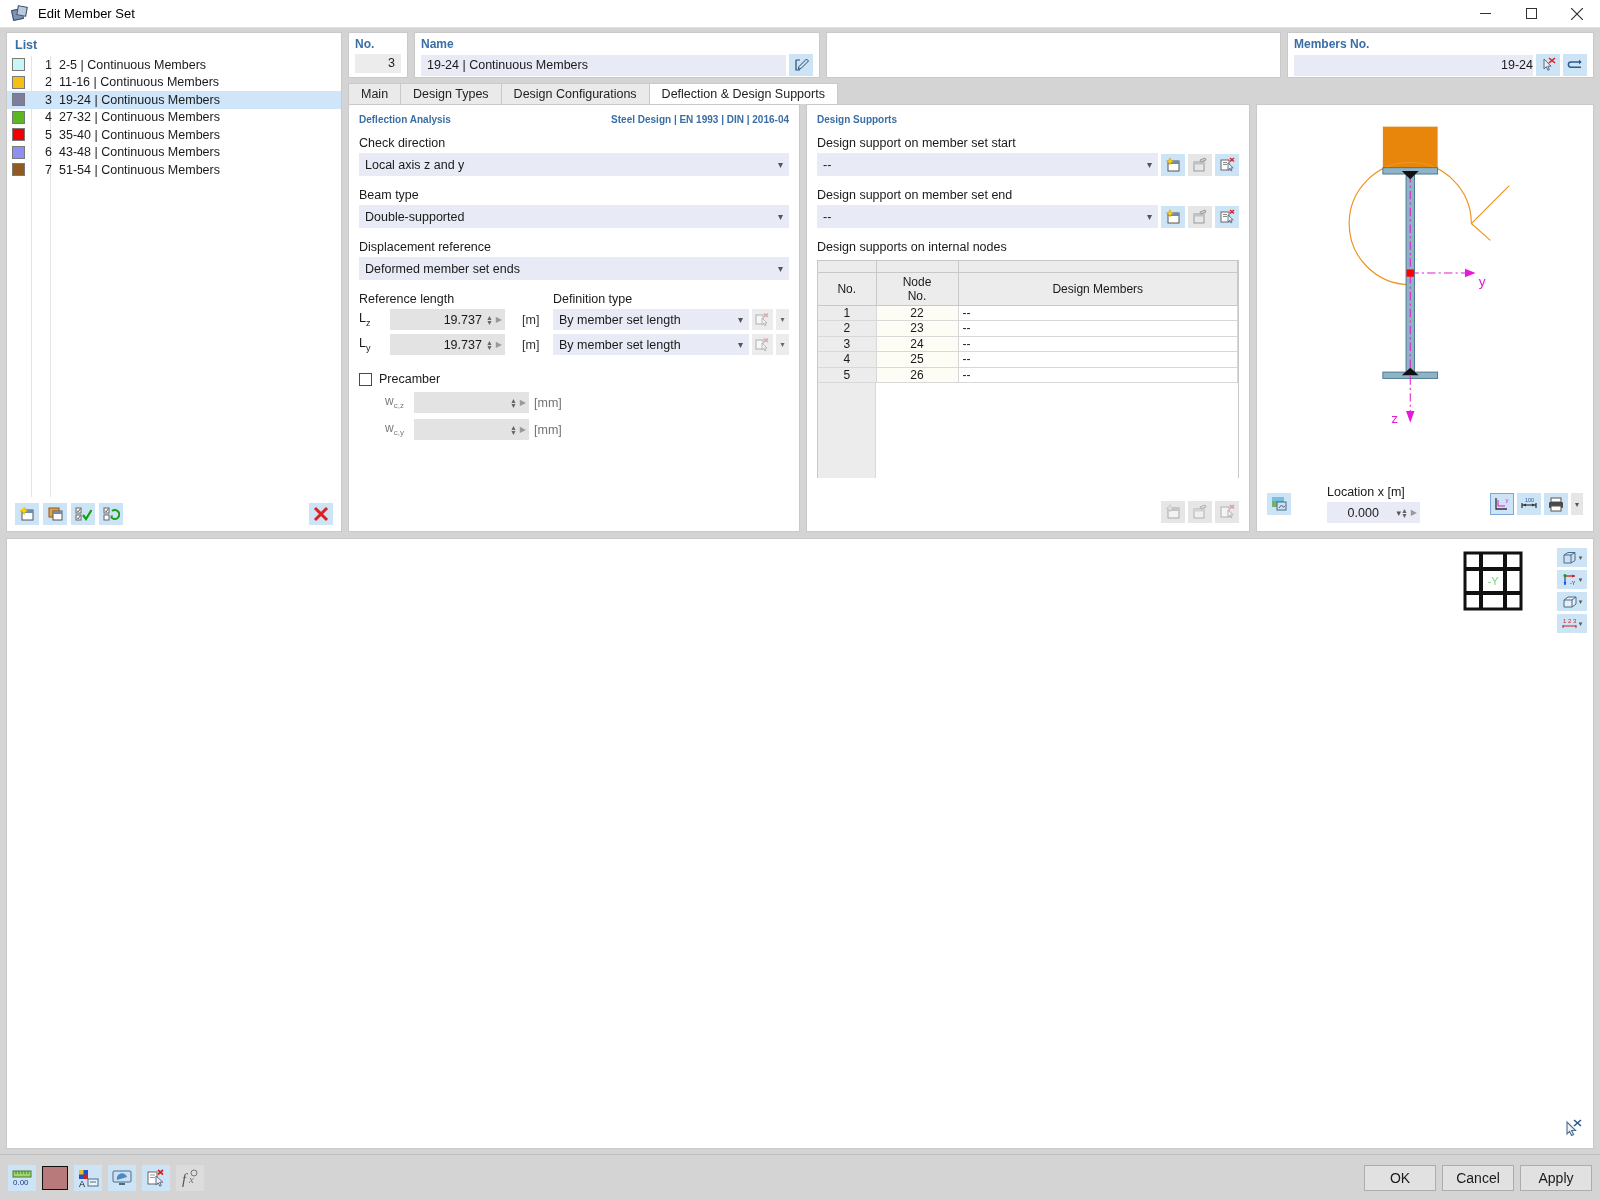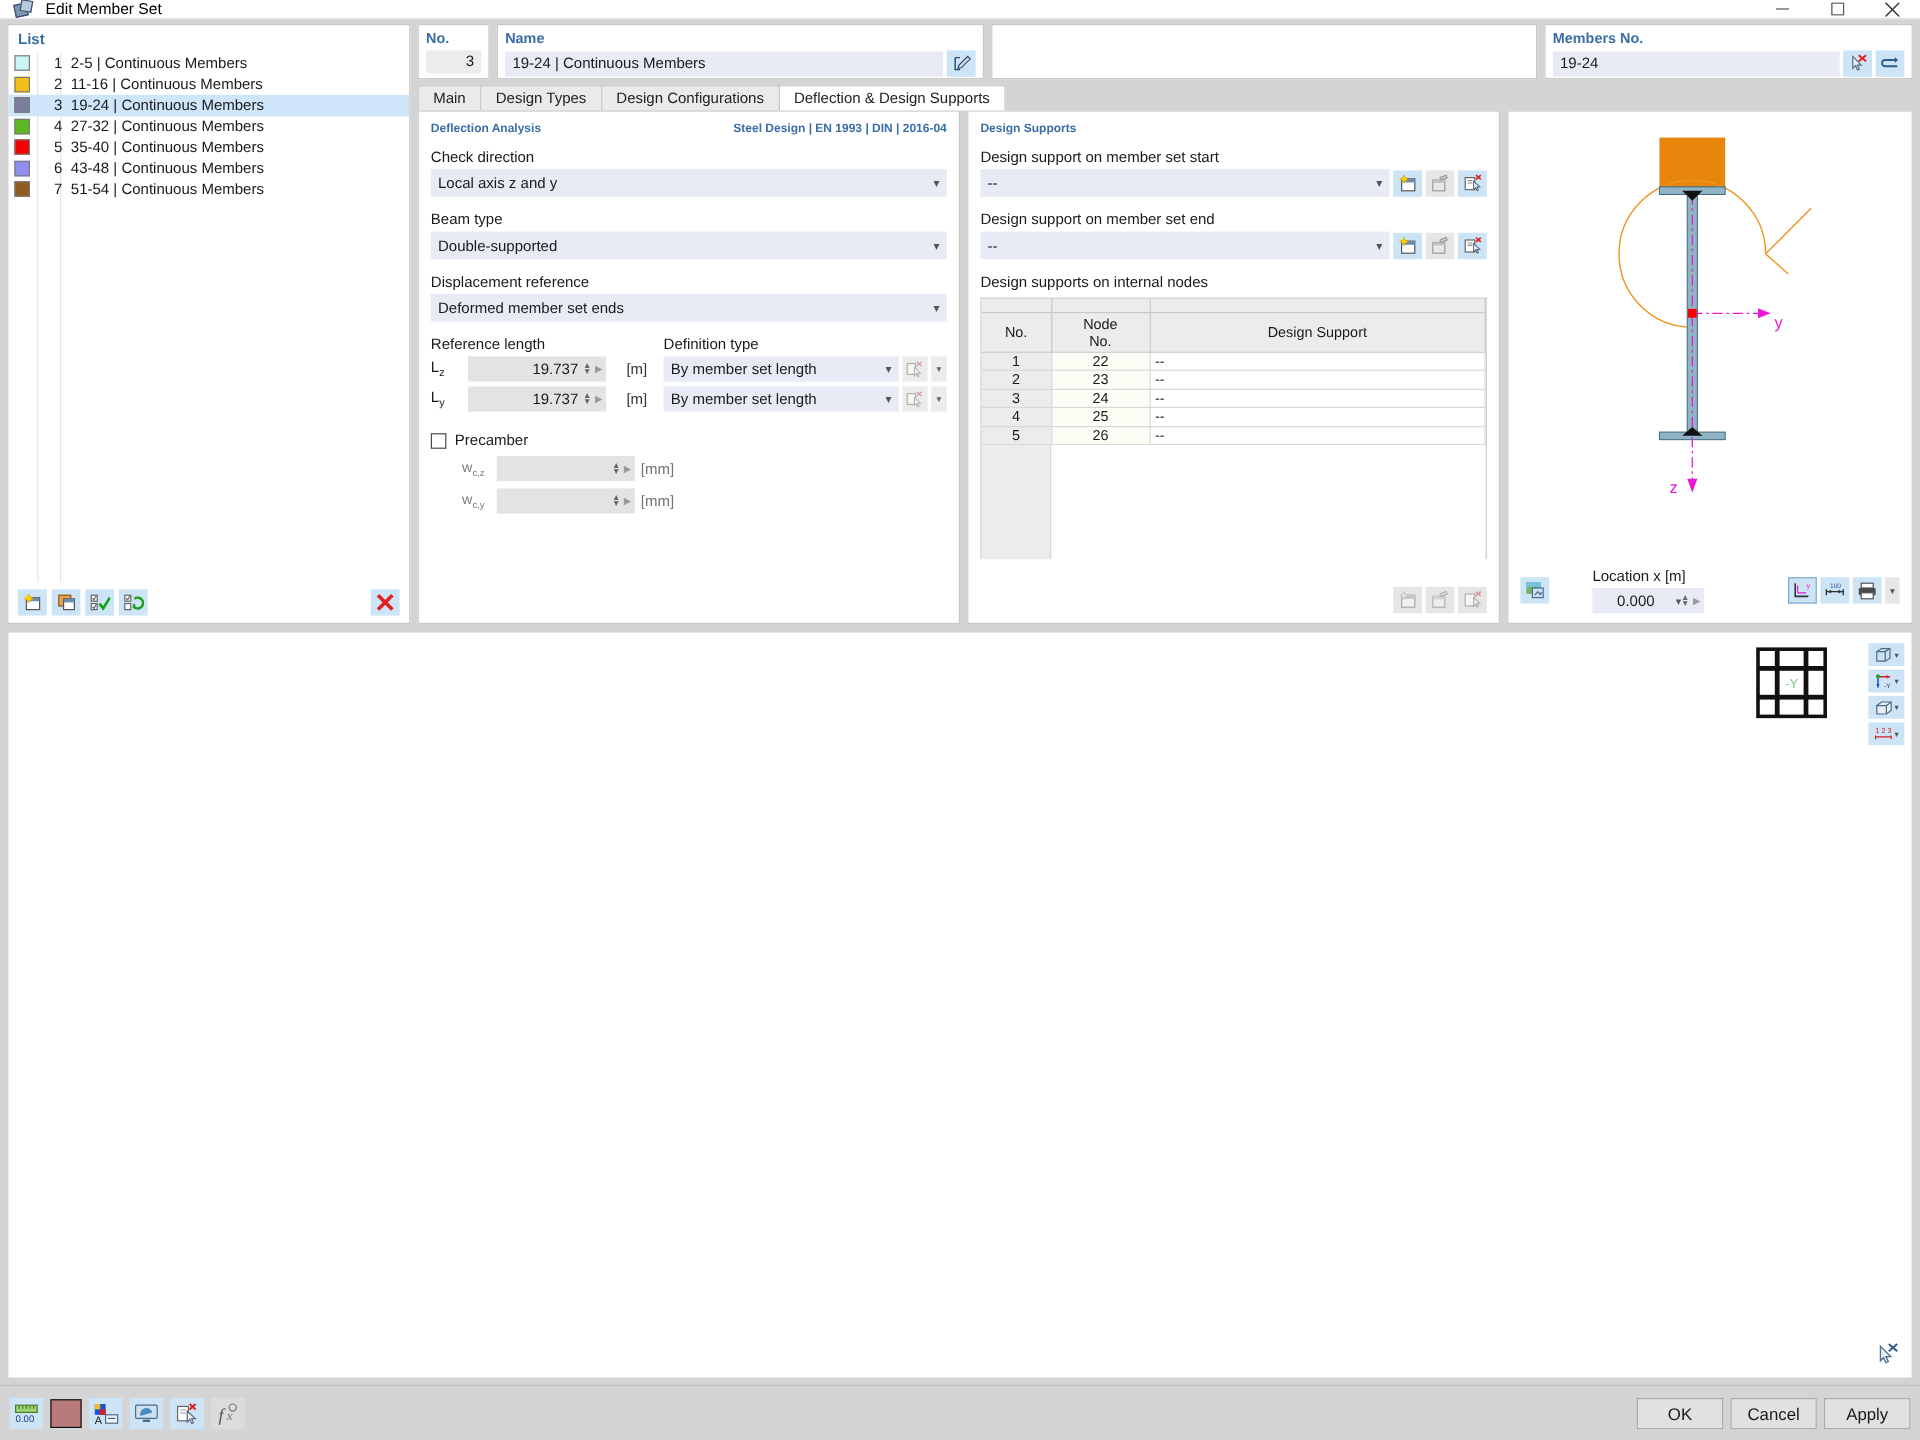--- a/index.html
+++ b/index.html
@@ -10,21 +10,21 @@
     font-size: 12.5px;
     color:#1a1a1a;
     background:#d6d6d6;
     overflow:hidden;
     -webkit-font-smoothing: antialiased;
   }
   .win { width:1600px; height:1200px; display:flex; flex-direction:column; background:#d4d4d4; }
 
   
   .titlebar {
-    height:16px; background:#ffffff; display:flex; align-items:center;
+    height:28px; background:#ffffff; display:flex; align-items:center;
     border-bottom:1px solid #e2e2e2; flex:none;
   }
   .title-icon { width:20px; height:20px; margin:0 8px 0 10px; position:relative; flex:none; }
   .title-icon .g1 { position:absolute; left:2px; top:5px; width:11px; height:11px; background:#7b93b5; border:1px solid #3c4d66; transform:rotate(-12deg); }
   .title-icon .g2 { position:absolute; left:7px; top:2px; width:10px; height:10px; background:#b9c9de; border:1px solid #3c4d66; transform:rotate(10deg); }
   .title-text { font-size:13px; color:#000; flex:1; }
   .win-btns { display:flex; height:32px; }
   .win-btn { width:46px; height:32px; display:flex; align-items:center; justify-content:center; font-size:13px; color:#333; }
 
   
@@ -53,21 +53,21 @@
   .mid-col { flex:1; display:flex; flex-direction:column; }
   .hdr-row { display:flex; gap:6px; height:46px; }
   .no-box { width:60px; background:#fff; border:1px solid #c9c9c9; padding:4px 6px; }
   .fld-label { color:#3a6ea5; font-weight:bold; font-size:12px; margin-bottom:3px; }
   .no-input { background:#ececec; border:none; height:19px; text-align:right; padding-right:6px; font-size:12.5px; line-height:19px; width:100%; }
   .name-box { flex:1; background:#fff; border:1px solid #c9c9c9; padding:4px 6px; }
   .name-inner { display:flex; align-items:center; gap:3px; }
   .name-input { flex:1; background:#e8eaf6; border:none; height:21px; line-height:21px; padding-left:6px; font-size:12.5px; }
   .blank-box { width:455px; background:#fff; border:1px solid #c9c9c9; }
   .members-box { width:307px; background:#fff; border:1px solid #c9c9c9; padding:4px 6px; }
-  .members-inner { display:flex; align-items:center; gap:3px; }
+  .members-inner { display:flex; align-items:center; gap:3px;text-align:right; }
   .members-input { flex:1; background:#e8eaf6; border:none; height:21px; line-height:21px; padding-left:6px; font-size:12.5px; }
 
   
   .tabs { display:flex; margin-top:5px; height:21px; align-items:flex-end; }
   .tab { padding:3px 12px 3px 12px; font-size:12.5px; border:1px solid #c9c9c9; border-bottom:none; background:#eaeaea; margin-right:-1px; height:21px; line-height:14px; color:#222; }
   .tab.active { background:#fff; position:relative; z-index:2; }
   .panes { flex:1; display:flex; gap:6px; }
   .pane { background:#fff; border:1px solid #c9c9c9; }
   .pane-defl { width:452px; padding:9px 10px 8px 10px; position:relative; }
   .pane-sup { width:444px; padding:9px 10px 8px 10px; position:relative; display:flex; flex-direction:column; }
@@ -518,21 +518,21 @@
                       <th class="c-no"></th>
                       <th class="c-node"></th>
                       <th class="c-ds"></th>
                     </tr>
                   <tr>
                     <th class="c-no">No.</th>
                     <th class="c-node">
                       <div>Node</div>
                       <div>No.</div>
                     </th>
-                    <th class="c-ds" style="text-align:center">Design Support</th>
+                    <th class="c-ds" style="text-align:center">Design Members</th>
                   </tr>
                 </thead>
                 <tbody id="nodes-body">
                     <tr>
                       <td class="c-no">1</td>
                       <td class="c-node">22</td>
                       <td class="c-ds">--</td>
                     </tr>
                     <tr>
                       <td class="c-no">2</td>

